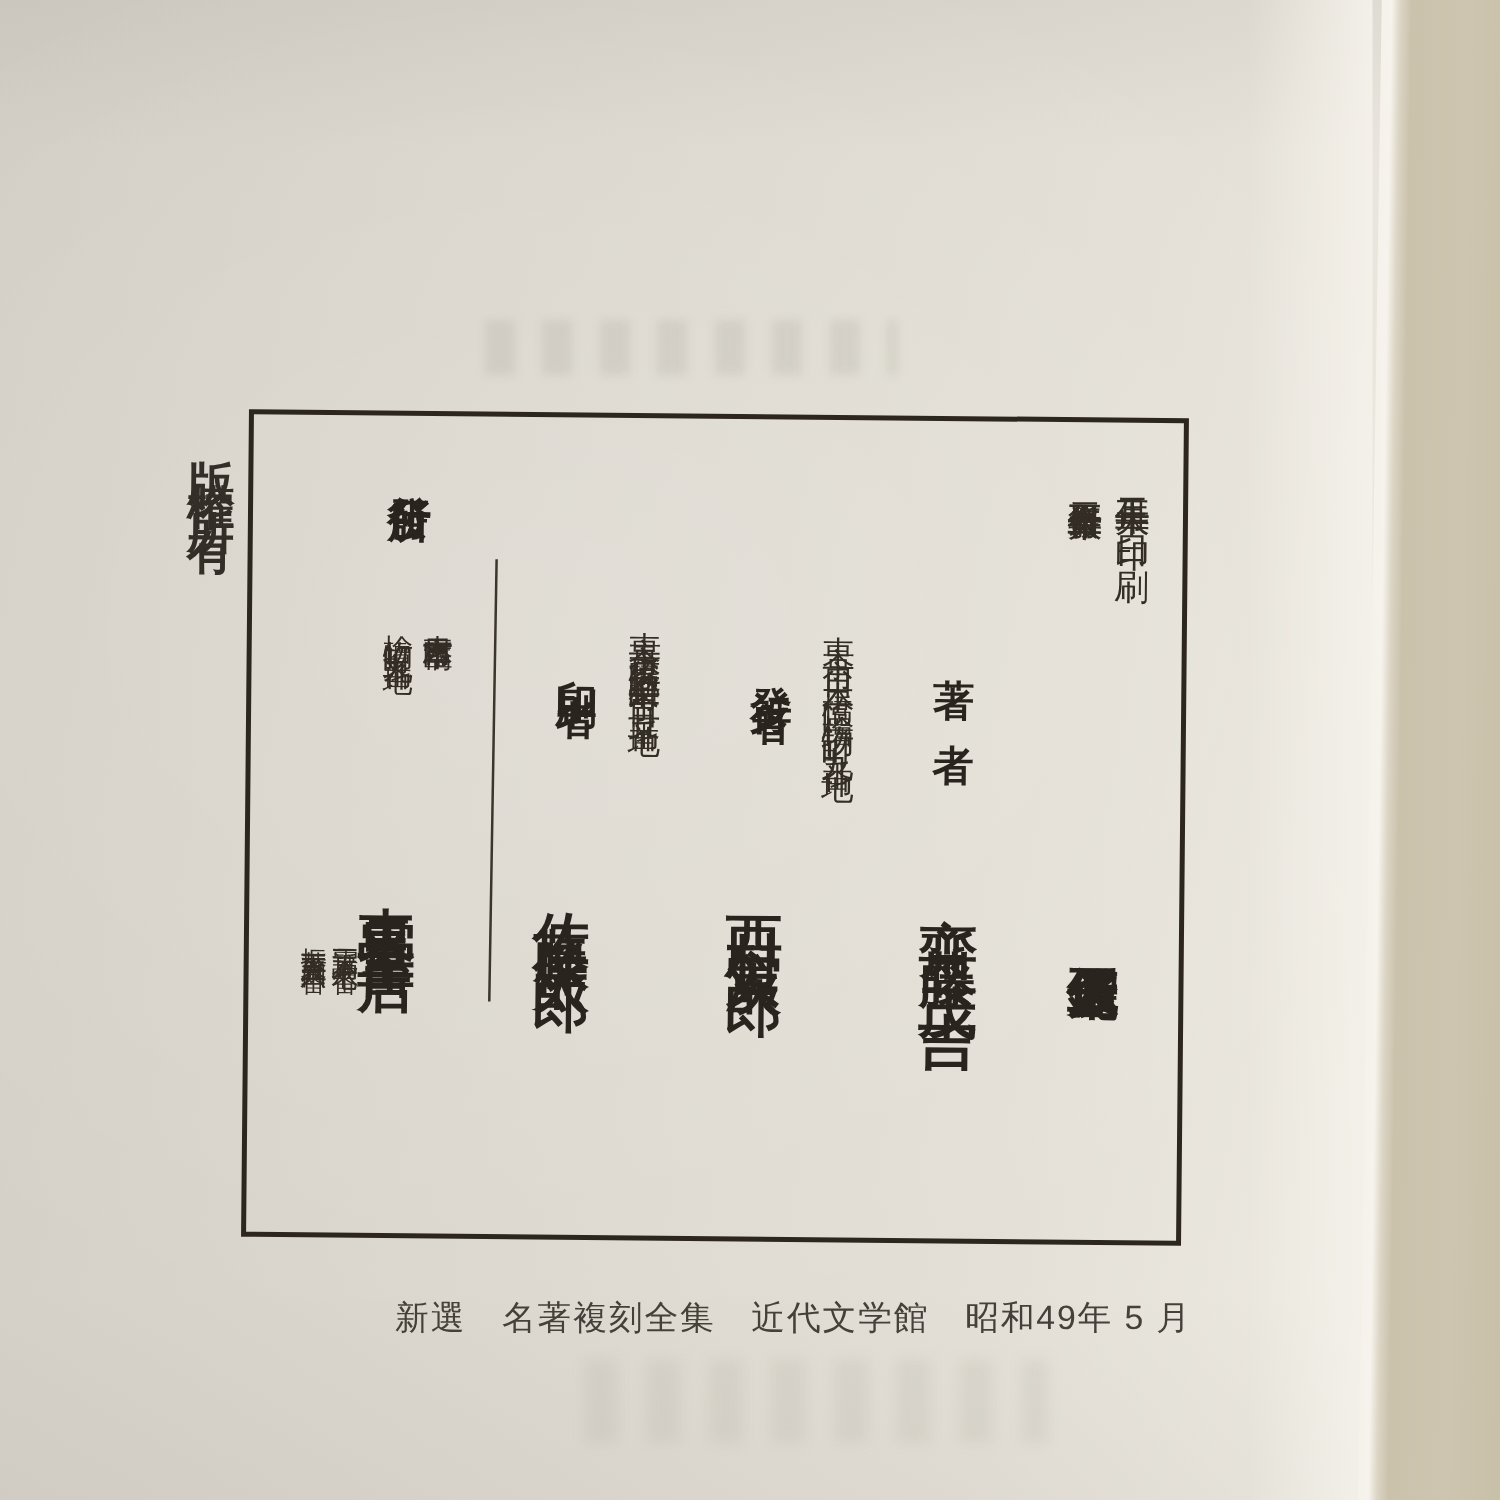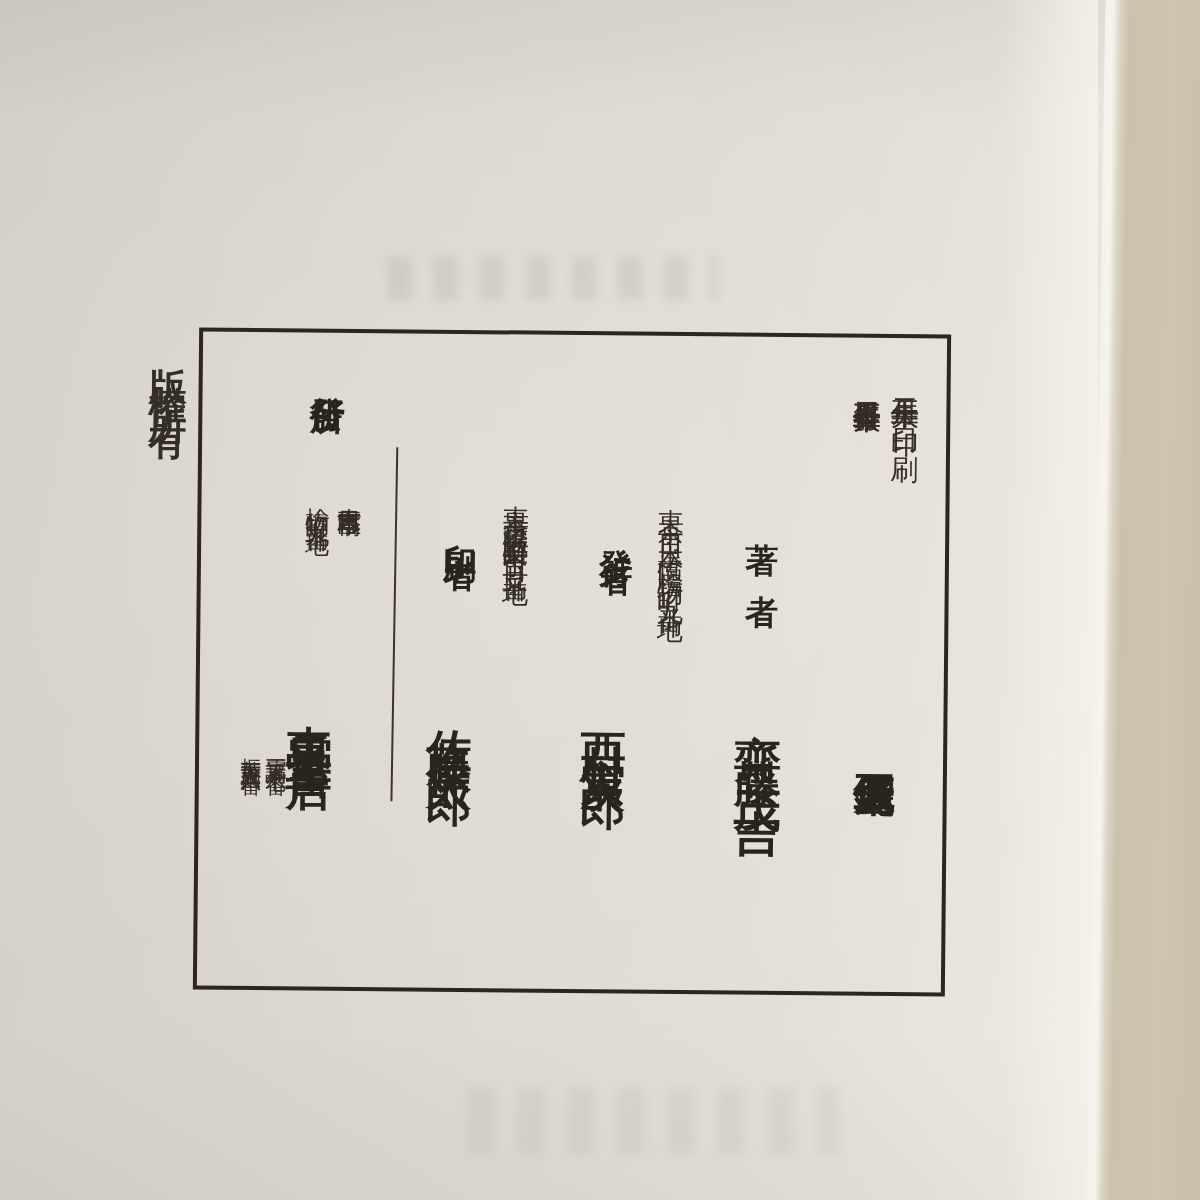--- a/index.html
+++ b/index.html
@@ -88,14 +88,15 @@
     <div class="divider"></div>
 
     <div class="vtext house-label">發行所</div>
     <div class="vtext house-addr-1">東市市日本橋區</div>
     <div class="vtext house-addr-2">檜物町九番地</div>
     <div class="vtext house-name">東雲堂書店</div>
     <div class="vtext house-phone">電話本局一八七一番</div>
     <div class="vtext house-transfer">振替東京五六一四番</div>
   </div>
 
+  <div class="caption">新選　名著複刻全集　近代文学館　昭和49年 5 月</div>
 
 </div>
 
 </body></html>

